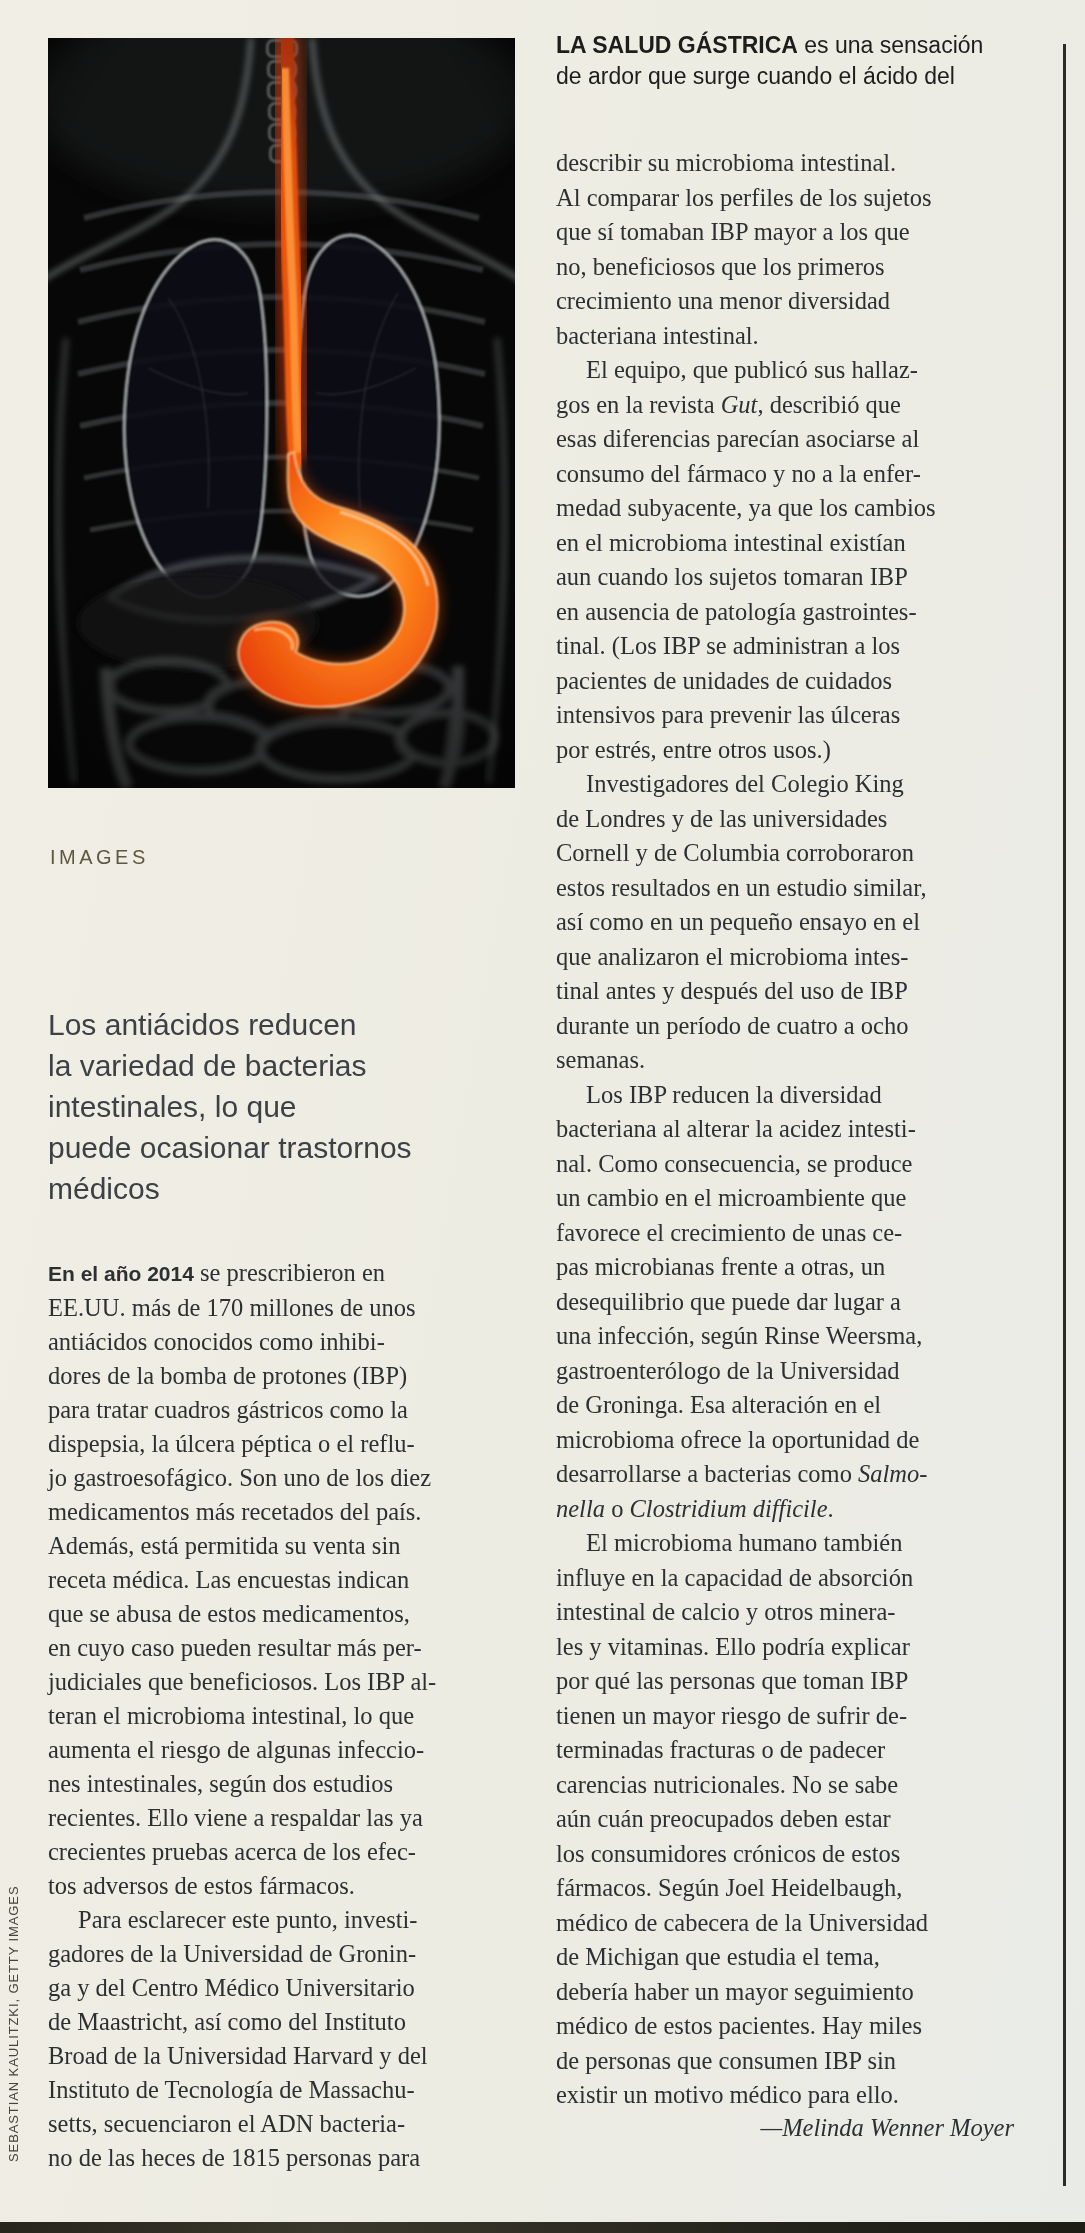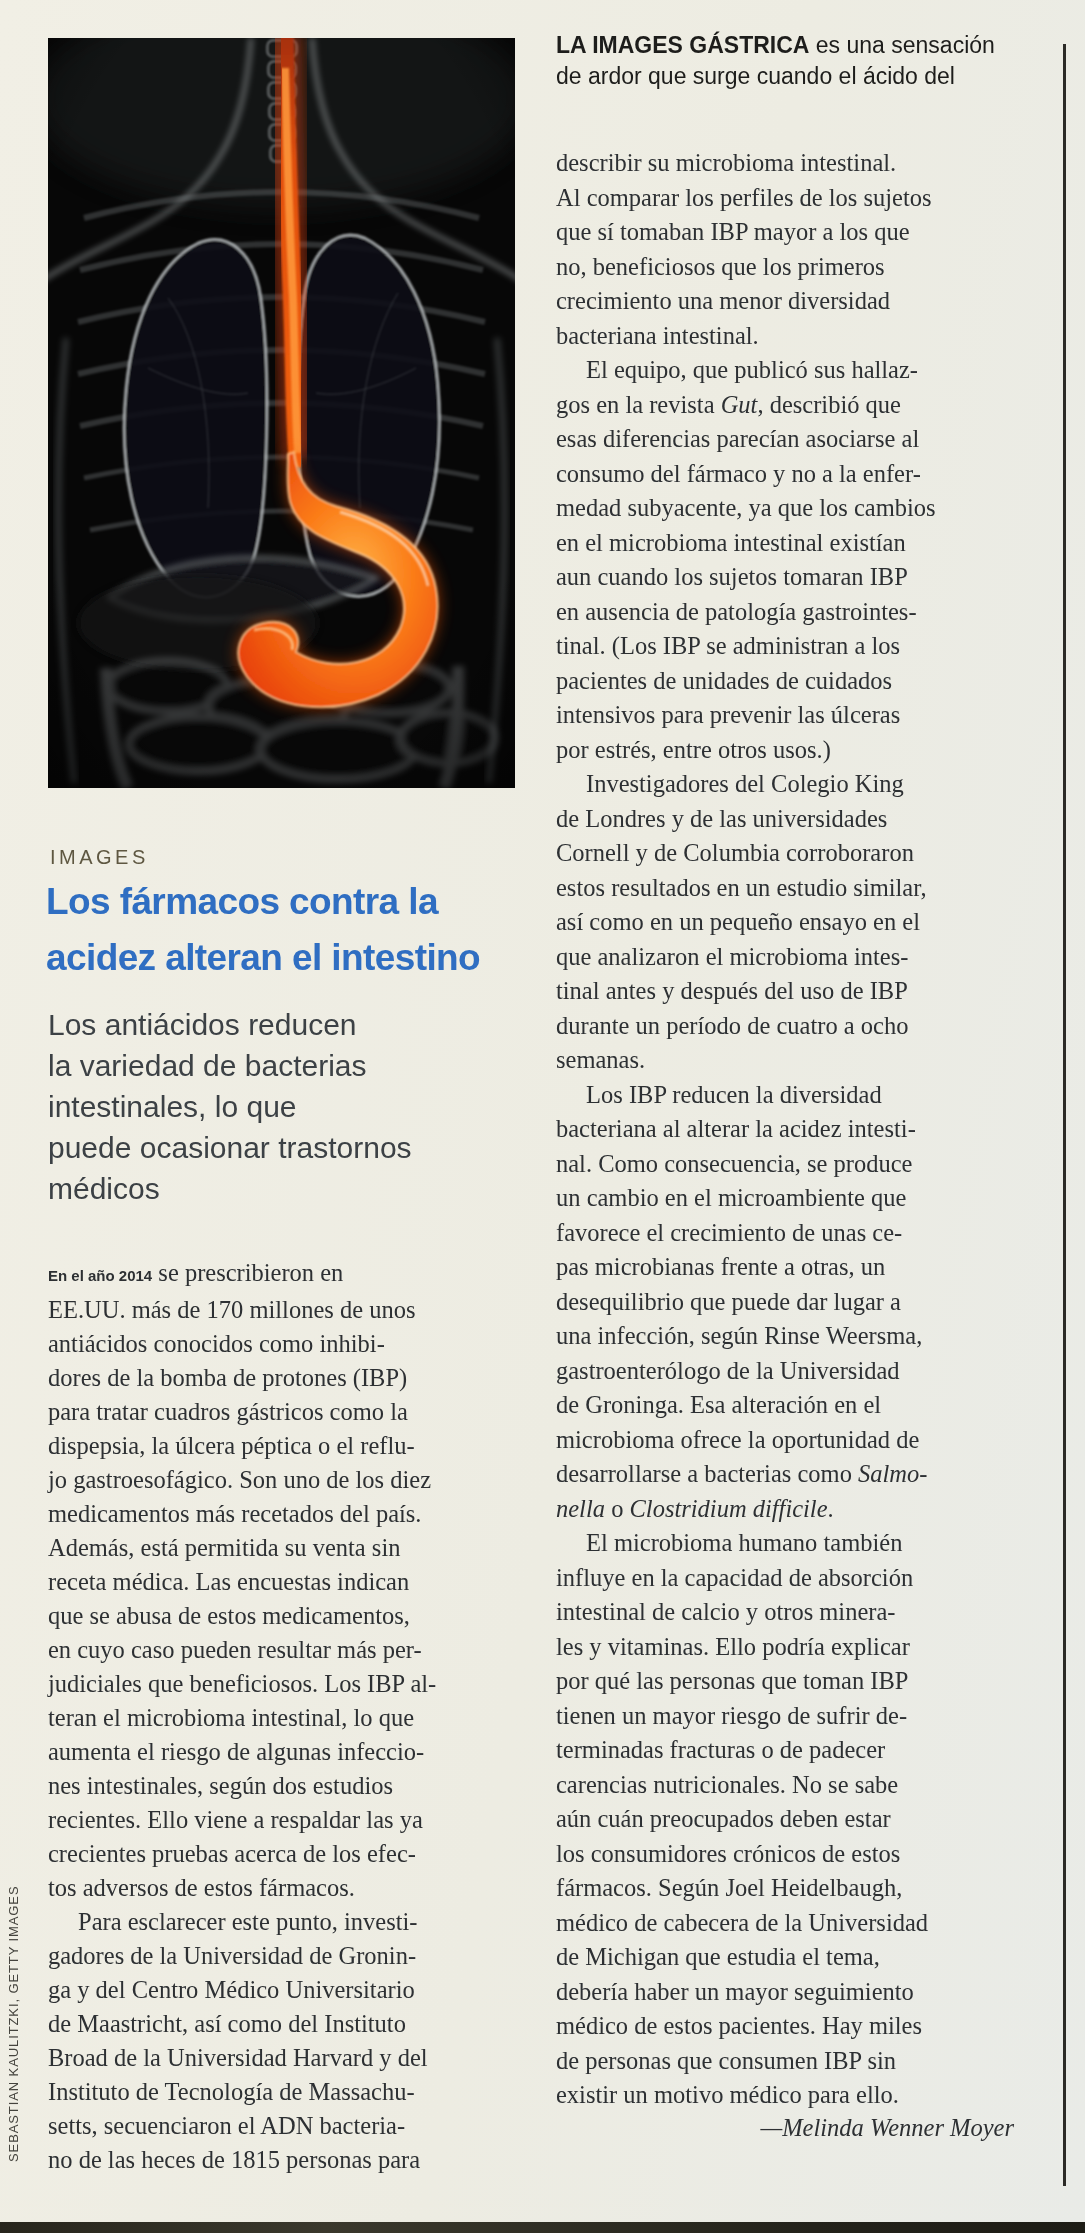--- a/index.html
+++ b/index.html
@@ -38,21 +38,21 @@
     font-family:"Liberation Sans",sans-serif;font-size:30px;line-height:41px;
     color:var(--dek,#3c4145);white-space:pre-line;
   }
   
   .col{position:absolute;font-size:24.5px;color:var(--ink,#2d3033);}
   .col p{margin:0;white-space:nowrap;}
   .col p.indent{text-indent:30px;}
   .col-left{left:48px;top:1256px;width:470px;line-height:34px;}
   .col-right{left:556px;top:146px;width:488px;line-height:34.5px;}
   .seg-i{font-style:italic;}
-  .col .seg-b{font-family:"Liberation Sans",sans-serif;font-weight:700;font-size:15px;}
+  .col .seg-b{font-family:"Liberation Sans",sans-serif;font-weight:700;font-size:21px;}
   .byline{
     position:absolute;left:556px;top:2114px;width:458px;text-align:right;
     font-size:24.5px;font-style:italic;color:var(--ink,#2d3033);
   }
   
   .rule{position:absolute;left:1063px;top:44px;width:3px;height:2142px;background:var(--rule,#2c2b27);}
   .bottom-edge{
     position:absolute;left:0;top:2222px;width:1085px;height:11px;
     background:linear-gradient(90deg,#27251c,#3a382c 30%,#23221a 75%,#1d1c15);
   }
@@ -151,26 +151,24 @@
     <path d="M246,414 C250,444 262,460 288,468 C340,482 380,506 388,550 C396,594 374,636 330,657 C283,678 224,672 199,639 C182,616 191,590 215,585 C243,579 256,598 248,614 C286,636 336,627 352,590 C364,560 348,530 310,515 C278,502 250,492 242,464 C238,448 240,430 240,416 Z" fill="url(#stomachGrad)" stroke="#ffd9a0" stroke-width="2" stroke-opacity=".7" filter="url(#b1)"></path>
     <path d="M292,474 C340,488 372,510 380,548" fill="none" stroke="#ffffff" stroke-width="3" opacity=".5" filter="url(#b1)"></path>
     <path d="M206,592 C232,586 248,600 244,612" fill="none" stroke="#ffe2b0" stroke-width="3" opacity=".6" filter="url(#b1)"></path>
 
     <rect x="0" y="0" width="467" height="750" fill="url(#vig)"></rect>
   </svg>
 
   <div class="credit">SEBASTIAN KAULITZKI, GETTY IMAGES</div>
 
   <div class="caption">
-      <p><span class="seg-b">LA IMAGES GÁSTRICA</span><span> es una sensación</span><br><span>de ardor que surge cuando el ácido del</span><br></p>
+      <p><span class="seg-b">LA SALUD GÁSTRICA</span><span> es una sensación</span><br><span>de ardor que surge cuando el ácido del</span><br></p>
     </div>
 
   <div class="kicker">IMAGES</div>
-  <h1 class="title" style="margin:0">Los fármacos contra la
-acidez alteran el intestino</h1>
   <div class="dek">Los antiácidos reducen
 la variedad de bacterias
 intestinales, lo que
 puede ocasionar trastornos
 médicos</div>
 
   <div class="col col-left">
       <p><span class="seg-b">En el año 2014</span><span> se prescribieron en</span><br><span>EE.UU. más de 170 millones de unos</span><br><span>antiácidos conocidos como inhibi-</span><br><span>dores de la bomba de protones (IBP)</span><br><span>para tratar cuadros gástricos como la</span><br><span>dispepsia, la úlcera péptica o el reflu-</span><br><span>jo gastroesofágico. Son uno de los diez</span><br><span>medicamentos más recetados del país.</span><br><span>Además, está permitida su venta sin</span><br><span>receta médica. Las encuestas indican</span><br><span>que se abusa de estos medicamentos,</span><br><span>en cuyo caso pueden resultar más per-</span><br><span>judiciales que beneficiosos. Los IBP al-</span><br><span>teran el microbioma intestinal, lo que</span><br><span>aumenta el riesgo de algunas infeccio-</span><br><span>nes intestinales, según dos estudios</span><br><span>recientes. Ello viene a respaldar las ya</span><br><span>crecientes pruebas acerca de los efec-</span><br><span>tos adversos de estos fármacos.</span></p>
       <p class="indent"><span>Para esclarecer este punto, investi-</span><br><span>gadores de la Universidad de Gronin-</span><br><span>ga y del Centro Médico Universitario</span><br><span>de Maastricht, así como del Instituto</span><br><span>Broad de la Universidad Harvard y del</span><br><span>Instituto de Tecnología de Massachu-</span><br><span>setts, secuenciaron el ADN bacteria-</span><br><span>no de las heces de 1815 personas para</span></p>
     </div>

